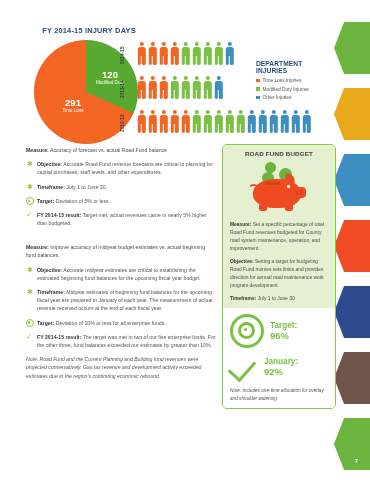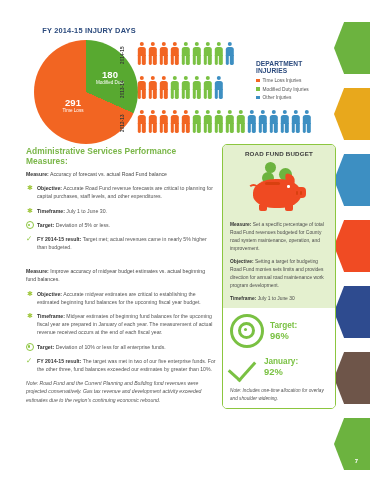--- a/index.html
+++ b/index.html
@@ -171,21 +171,21 @@
       <div class="chev" style="background: rgb(108, 179, 63); top: 418px;"></div>
     </div>
 
   <div class="info">
 
     <div class="pie-title">FY 2014-15 INJURY DAYS</div>
 
     <div class="pie-wrap">
       <div class="pie"></div>
       <div class="slice-lab lab-green">
-        <span class="num">180</span>
+        <span class="num">120</span>
         <span class="cap">Modified Duty</span>
       </div>
       <div class="slice-lab lab-orange">
         <span class="num">291</span>
         <span class="cap">Time Loss</span>
       </div>
     </div>
 
     <div class="picto" id="picto">
         <div class="ylab" style="top: 26px;">2014-15</div>
@@ -476,21 +476,20 @@
           </div>
           <div class="lgi">
             <span class="lgs" style="background:#3d8fc2"></span>
             <span class="lgt">Other Injuries</span>
           </div>
         </div>
     </div>
   </div>
 
   <div class="body">
-    <h2 class="sec">Administrative Services Performance Measures:</h2>
 
     <p class="meas">
       <b>Measure:</b><span> Accuracy of forecast vs. actual Road Fund balance</span>
     </p>
 
     <ul class="items" id="items1">
         <li class="bi"><span class="mk star">✱</span><b>Objective:</b><span> Accurate Road Fund revenue forecasts are critical to planning for capital purchases, staff levels, and other expenditures.</span></li>
         <li class="bi"><span class="mk star">✱</span><b>Timeframe:</b><span> July 1 to June 30.</span></li>
         <li class="bi"><span class="mk tgt"></span><b>Target:</b><span> Deviation of 5% or less.</span></li>
         <li class="bi"><span class="mk chk">✓</span><b>FY 2014-15 result:</b><span> Target met; actual revenues came in nearly 5% higher than budgeted.</span></li>

